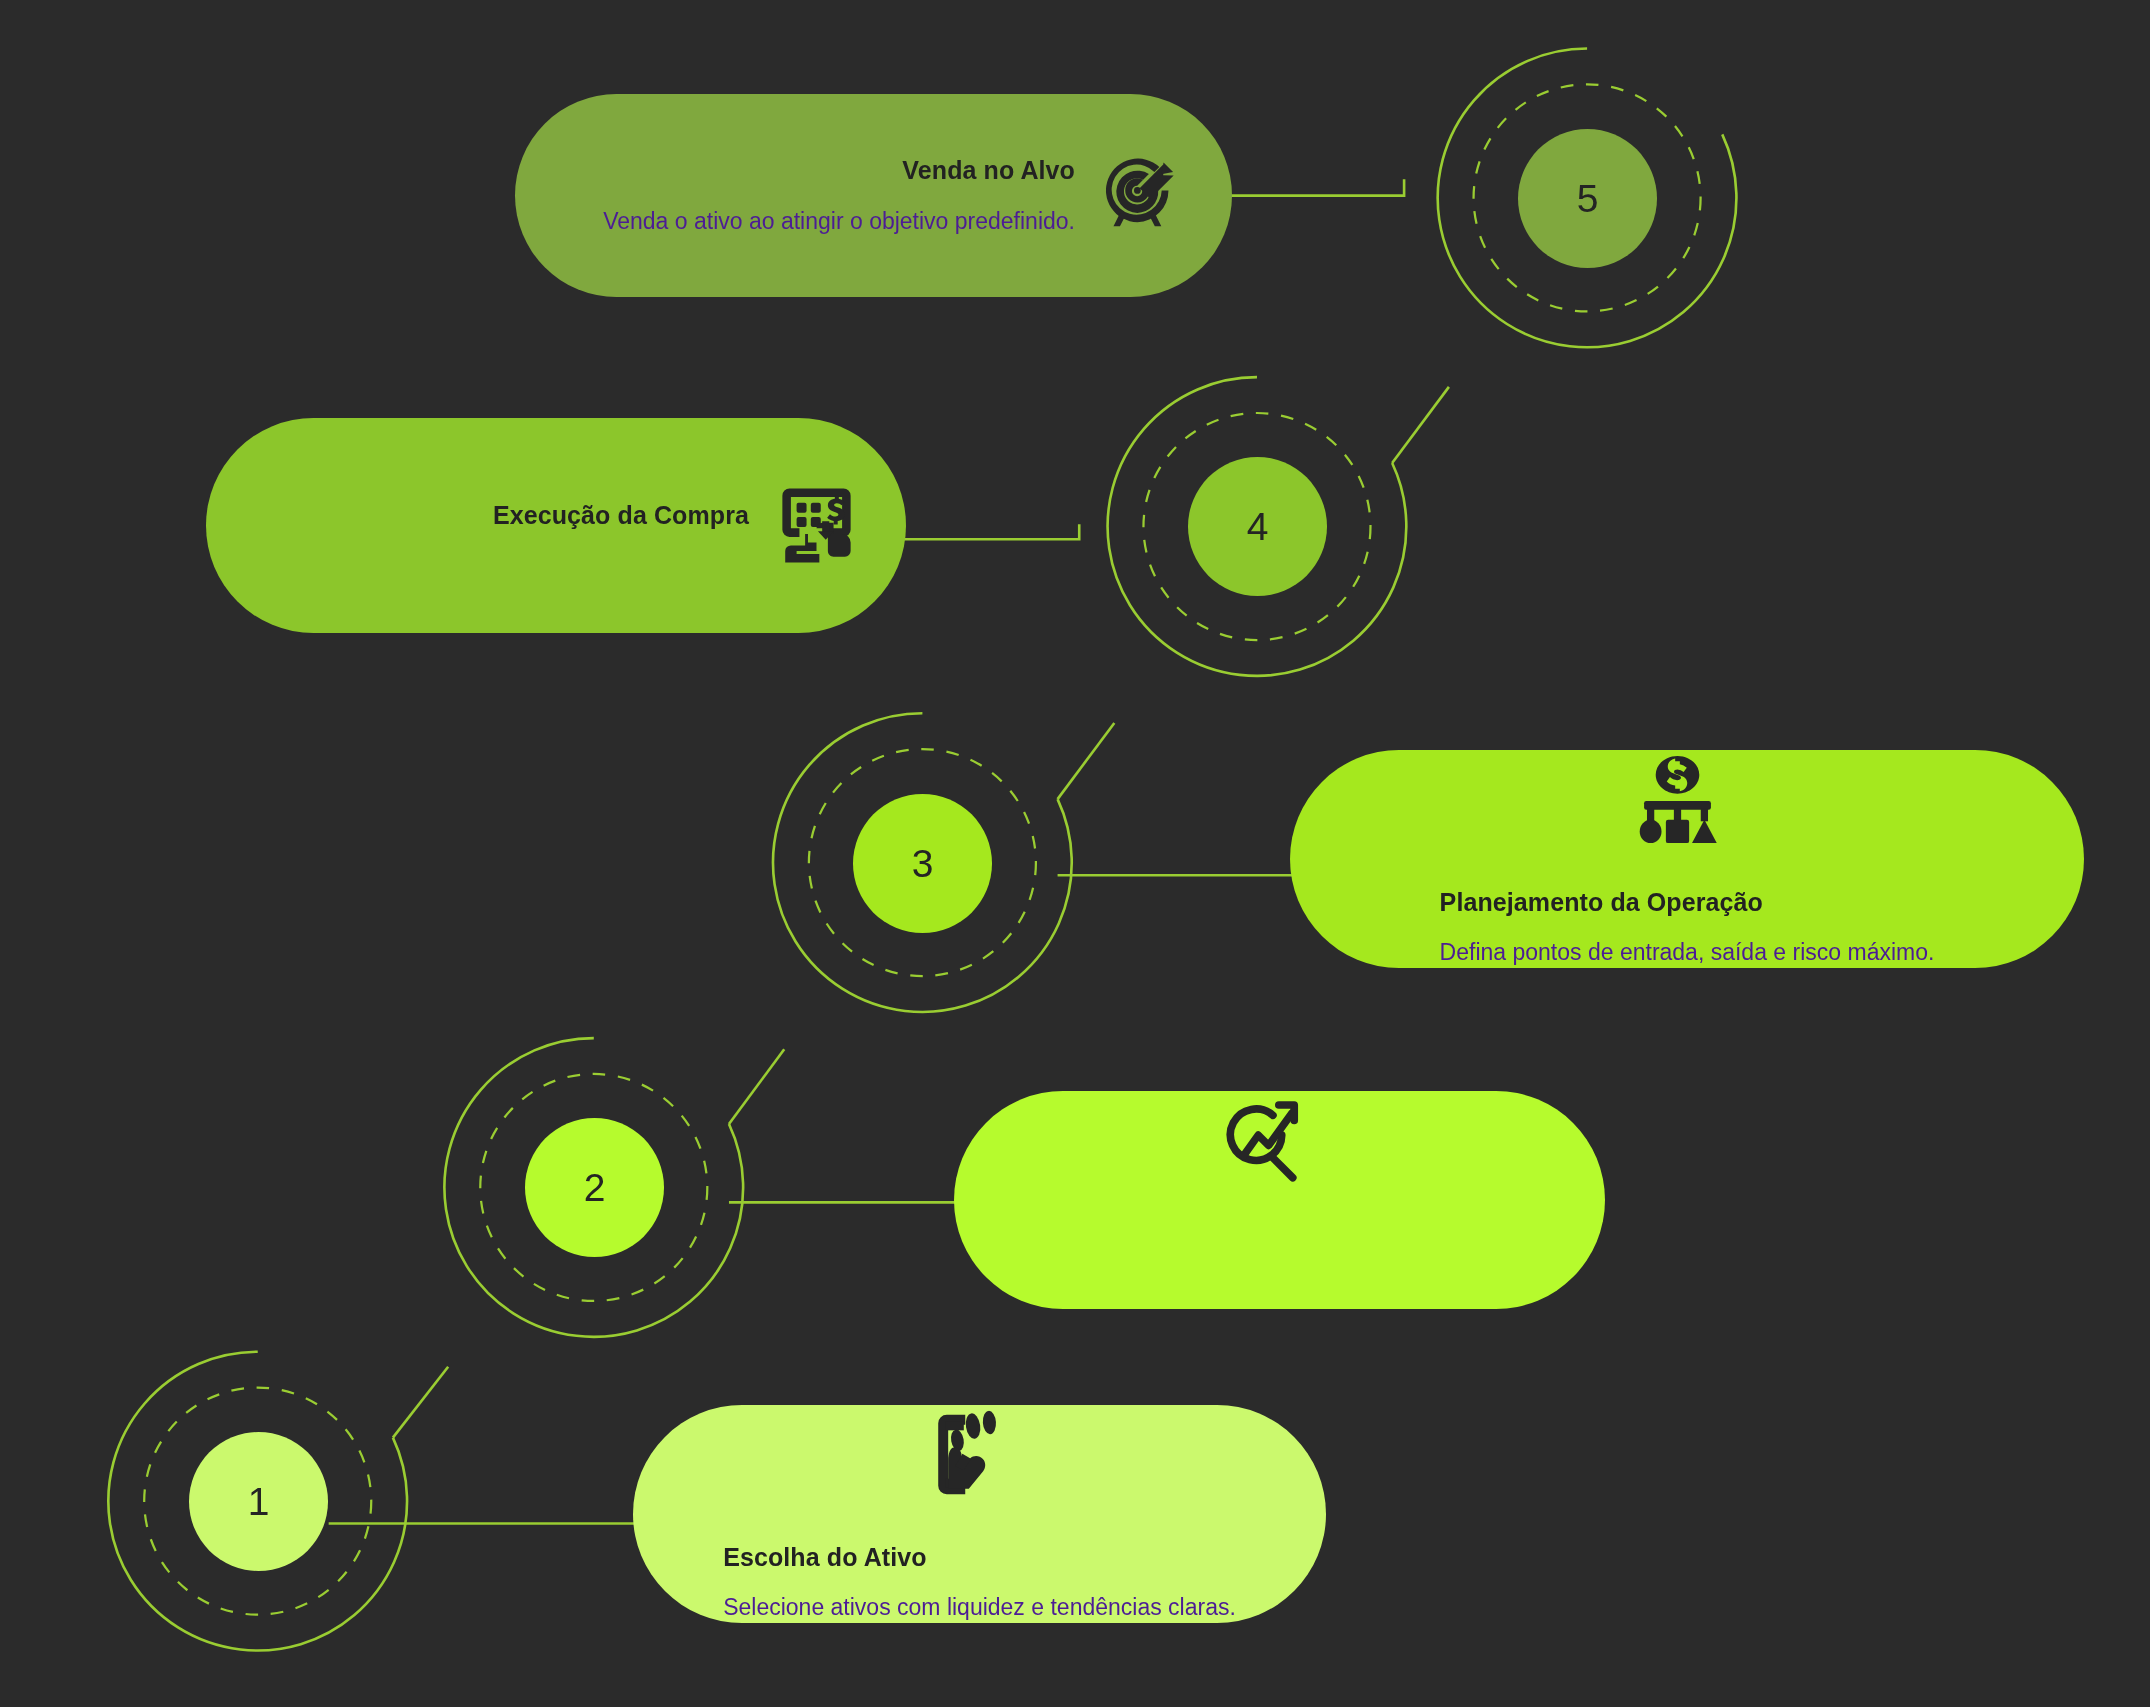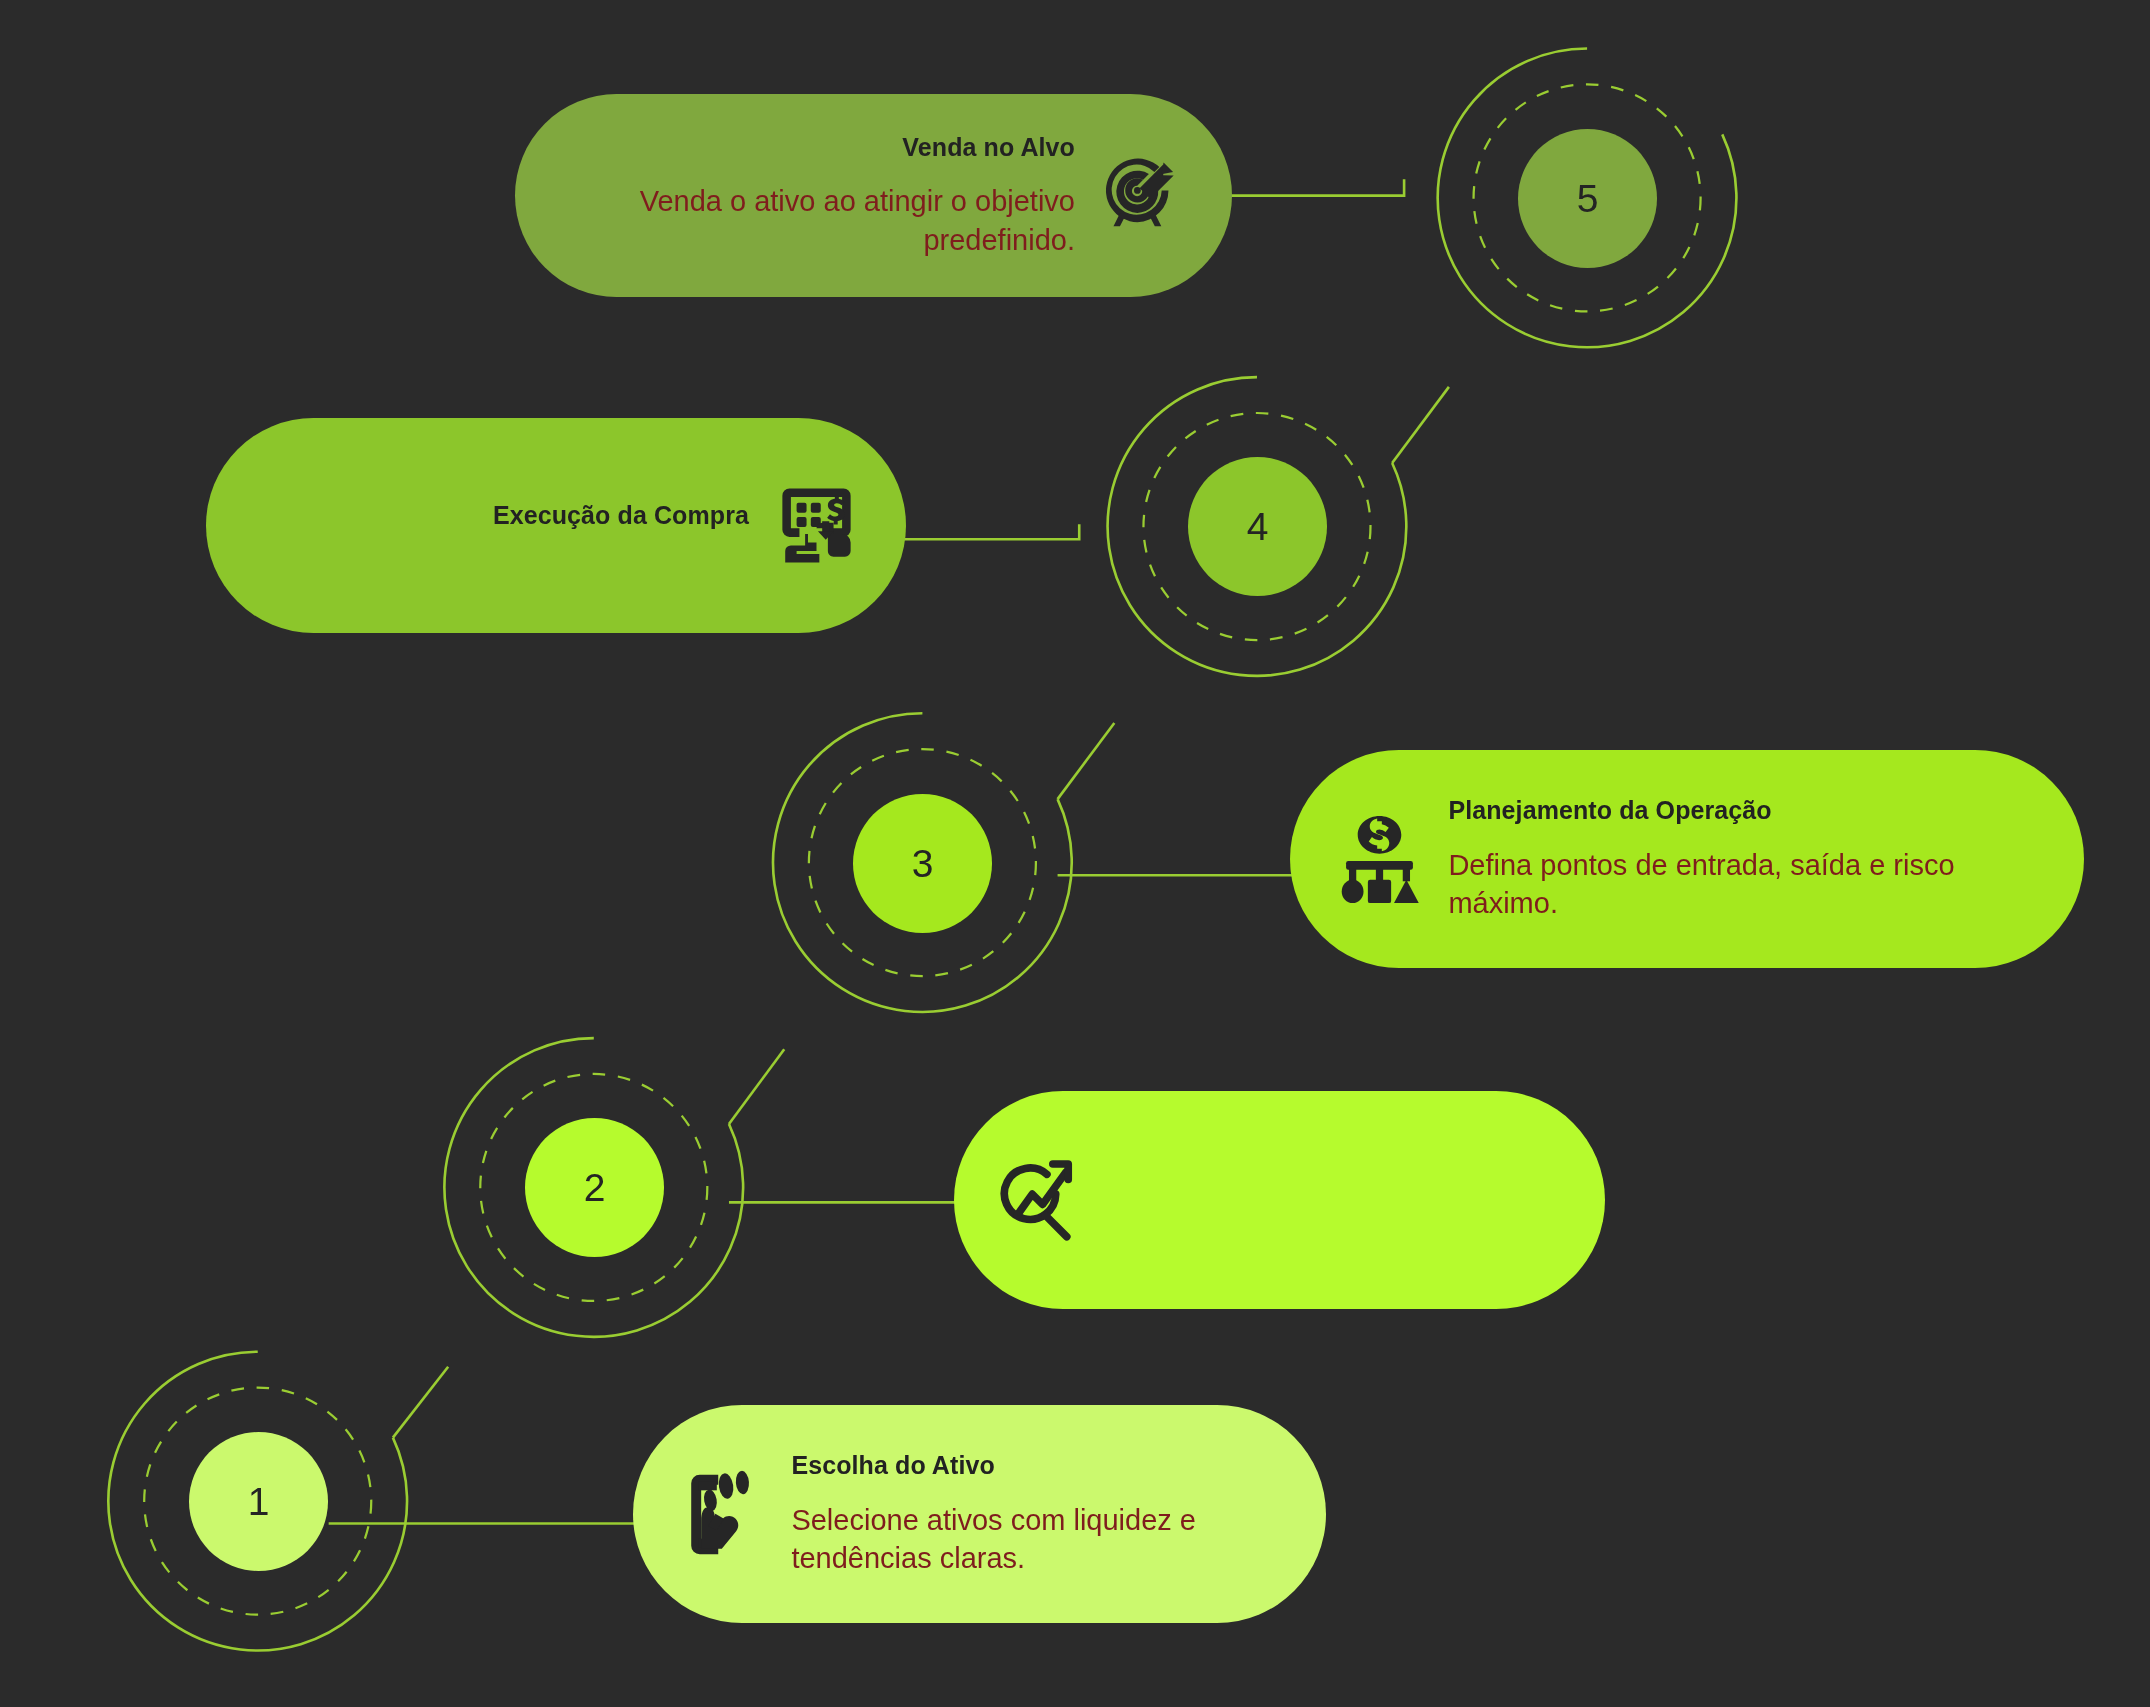--- a/index.html
+++ b/index.html
@@ -47,41 +47,41 @@
   }
   .card-title {
     font-size: 25px;
     font-weight: 700;
     letter-spacing: 0.1px;
     line-height: 1.25;
     color: #222222;
     margin: 0 0 19.4px 0;
   }
   .card-desc {
-    font-size: 29px;
+    font-size: 23px;
     font-weight: 400;
     line-height: 1.33;
-    color: #7f1d1d;
+    color: #4c1d95;
     margin: 0;
   }
   .card .card-icon {
     flex: 0 0 auto;
     width: 99px;
     height: 99px;
     display: flex;
     align-items: center;
     justify-content: center;
   }
   .card .card-icon svg { display: block; }
 
   
   .card.icon-right .card-text { text-align: right; }
   .card.icon-right .card-icon { margin-left: 18px; }
   
-  .card.icon-left { flex-direction: row; }
+  .card.icon-left { flex-direction: column; }
   .card.icon-left .card-text { text-align: left; }
   .card.icon-left .card-icon { margin-right: 19.4px; order: -1; }
 
   
   .node {
     position: absolute;
     width: 139px;
     height: 139px;
     margin-left: -69px;
     margin-top: -69px;

